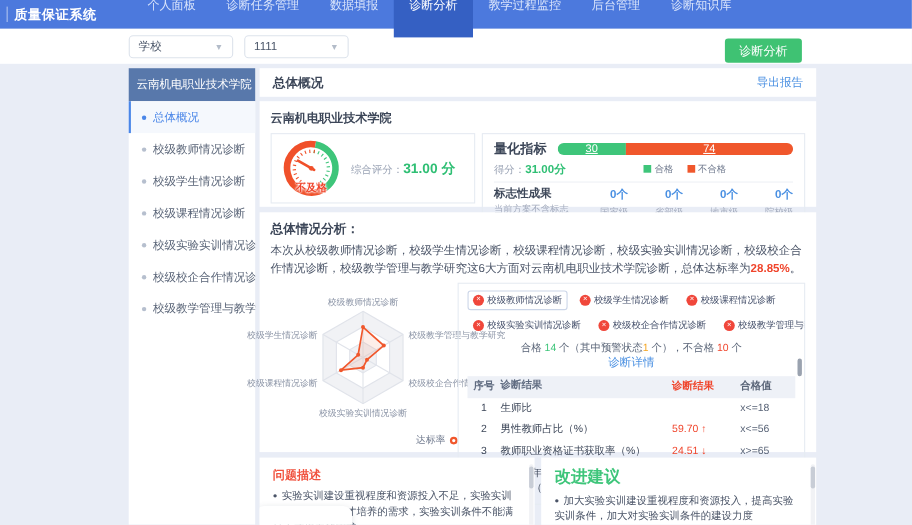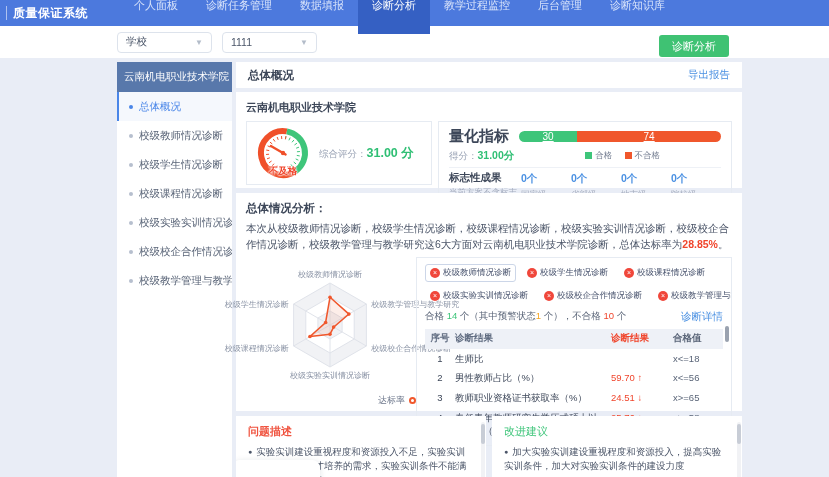--- a/index.html
+++ b/index.html
@@ -40,68 +40,68 @@
   .school-name { font-size:11px; font-weight:bold; color:#3d4759; }
   .ov-row { display:flex; gap:6px; margin-top:6px; }
   .gauge-panel { width:186px; height:64px; border:1px solid #e6ebf2; display:flex; align-items:center; padding:3px 8px; gap:8px; flex:none; }
   .gauge-wrap { position:relative; width:56px; height:56px; flex:none; }
   .gauge-label { position:absolute; bottom:3px; left:0; right:0; text-align:center; font-size:9.5px; font-weight:bold; color:#f0452c;
     text-shadow:0 0 2px #fff,0 0 2px #fff,0 0 2px #fff; }
   .score-line { font-size:9.5px; color:#9aa3b5; white-space:nowrap; }
   .score-val { font-size:12.5px; font-weight:bold; color:#2fbf74; }
   .quant-panel { flex:1; border:1px solid #e6ebf2; padding:5px 10px 4px; }
   .quant-row1 { display:flex; align-items:center; gap:10px; }
-  .quant-title { font-size:15px; font-weight:bold; color:#3d4759; white-space:nowrap; }
+  .quant-title { font-size:12px; font-weight:bold; color:#3d4759; white-space:nowrap; }
   .stackbar { flex:1; height:11px; border-radius:6px; overflow:hidden; display:flex; }
   .seg { height:100%; display:flex; align-items:center; justify-content:center; color:#fff; font-size:10px;text-decoration:underline; }
   .quant-row2 { display:flex; align-items:center; margin-top:3px; }
   .score2 { font-size:9.5px; color:#9aa3b5; white-space:nowrap; }
   .score2 b { color:#2fbf74; font-size:10.5px; }
   .legend { flex:1; text-align:center; font-size:8.5px; color:#707a8e; }
   .sq { display:inline-block; width:7px; height:7px; margin:0 3px 0 10px; vertical-align:-1px; }
   .hr { border-top:1px solid #eef1f6; margin:4px 0 3px; }
   .ach-row { display:flex; }
   .ach-head { width:72px; flex:none; }
   .ach-title { font-size:10.5px; font-weight:bold; color:#3d4759; }
   .ach-note { font-size:8.5px; color:#a3abbd; line-height:1.35; margin-top:2px; }
-  .ach-stat { flex:1; text-align:left; padding-top:1px; }
+  .ach-stat { flex:1; text-align:right; padding-top:1px; }
   .ach-count { font-size:10.5px; font-weight:bold; color:#4a90e2; }
   .ach-lbl { font-size:8.5px; color:#a3abbd; margin-top:3px; }
 
   
   .an-title { font-size:11.5px; font-weight:bold; color:#3d4759; }
   .an-text { font-size:10.5px; color:#4b5568; line-height:1.55; margin-top:4px; }
   .rate { color:#f0452c; font-weight:bold; }
   .an-row { display:flex; gap:6px; margin-top:4px; }
   .radar-box { width:164px; height:152px; position:relative; flex:none; }
   .radar-box svg { overflow:visible; }
   .radar-legend { position:absolute; right:-6px; bottom:2px; font-size:9px; color:#707a8e; display:flex; align-items:center; gap:4px; }
   .ring { width:7px; height:7px; border:2px solid #f0572c; border-radius:50%; background:#fff; }
   .diag-panel { flex:1; border:1px solid #e6ebf2; padding:6px 8px 4px; position:relative; overflow:hidden; }
   .tag-row { display:flex; gap:6px; margin-bottom:5px; white-space:nowrap; }
   .tag { display:inline-flex; align-items:center; gap:3px; font-size:8.5px; color:#45506b; padding:2px 4px; border:1px solid transparent; border-radius:3px; cursor:pointer; }
   .tag.selected { border-color:#ccd6e8; }
   .tag-ico { width:10px; height:10px; border-radius:50%; background:#f0473b; color:#fff; font-size:7px; line-height:10px; text-align:center; flex:none; }
-  .sum-row { display:flex; justify-content:space-between; align-items:center; font-size:9.5px; color:#5a6578; margin:2px 0 5px; white-space:nowrap; }
+  .sum-row { display:flex; justify-content:space-between; align-items:center; font-size:9.5px; color:#5a6578; margin:2px 0 5px; white-space:nowrap;flex-direction:column; }
   .c-pass { color:#3ec57a; } .c-warn { color:#f5a623; } .c-fail { color:#f0452c; }
   .tbl { width:100%; font-size:9.5px; }
   .tbl-head { display:flex; background:#eef1f7; color:#5f6b80; height:20px; align-items:center; font-weight:bold; }
   .tbl-row { display:flex; padding:4px 0 3px; align-items:flex-start; }
   .col-no { width:30px; text-align:center; flex:none; }
   .col-name { flex:1; padding-right:6px; line-height:1.35; }
   .col-res { width:62px; flex:none; color:#f0452c; }
   .col-std { width:50px; flex:none; color:#5a6578; }
   .tbl-wrap { height:92px; overflow:hidden; position:relative; }
   .vscroll { position:absolute; width:4px; border-radius:2px; background:#9aa2af; }
 
   
   .bottom-row { display:flex; gap:6px; margin-top:5px; }
   .b-card { flex:1; background:#fff; padding:8px 12px 8px; height:90px; position:relative; overflow:hidden; }
   .b-title-problem { font-size:11px; font-weight:bold; color:#f0533f; }
-  .b-title-suggest { font-size:11px; font-weight:normal; color:#3ec57a; }
+  .b-title-suggest { font-size:15px; font-weight:bold; color:#3ec57a; }
   .b-bullet { font-size:9.5px; color:#4b5568; line-height:1.5; margin-top:6px; }
   .b-bullet::before { content:"●"; font-size:7px; margin-right:4px; vertical-align:1px; }
   .b-note { font-size:9px; color:#a8b0bf; line-height:1.45; margin-top:2px; padding-left:8px; }
   .track { position:absolute; right:1px; top:6px; bottom:6px; width:4px; background:#f1f2f5; border-radius:2px; }
   .thumb { position:absolute; right:1px; top:8px; width:4px; height:20px; background:#c8cdd6; border-radius:2px; }
   .tooltip-artifact { position:absolute; left:-4px; top:44px; width:88px; height:42px; background:#fff; border-radius:8px; box-shadow:0 1px 6px rgba(60,70,90,.14); z-index:3; }
 </style>
 </head>
 <body>
 

